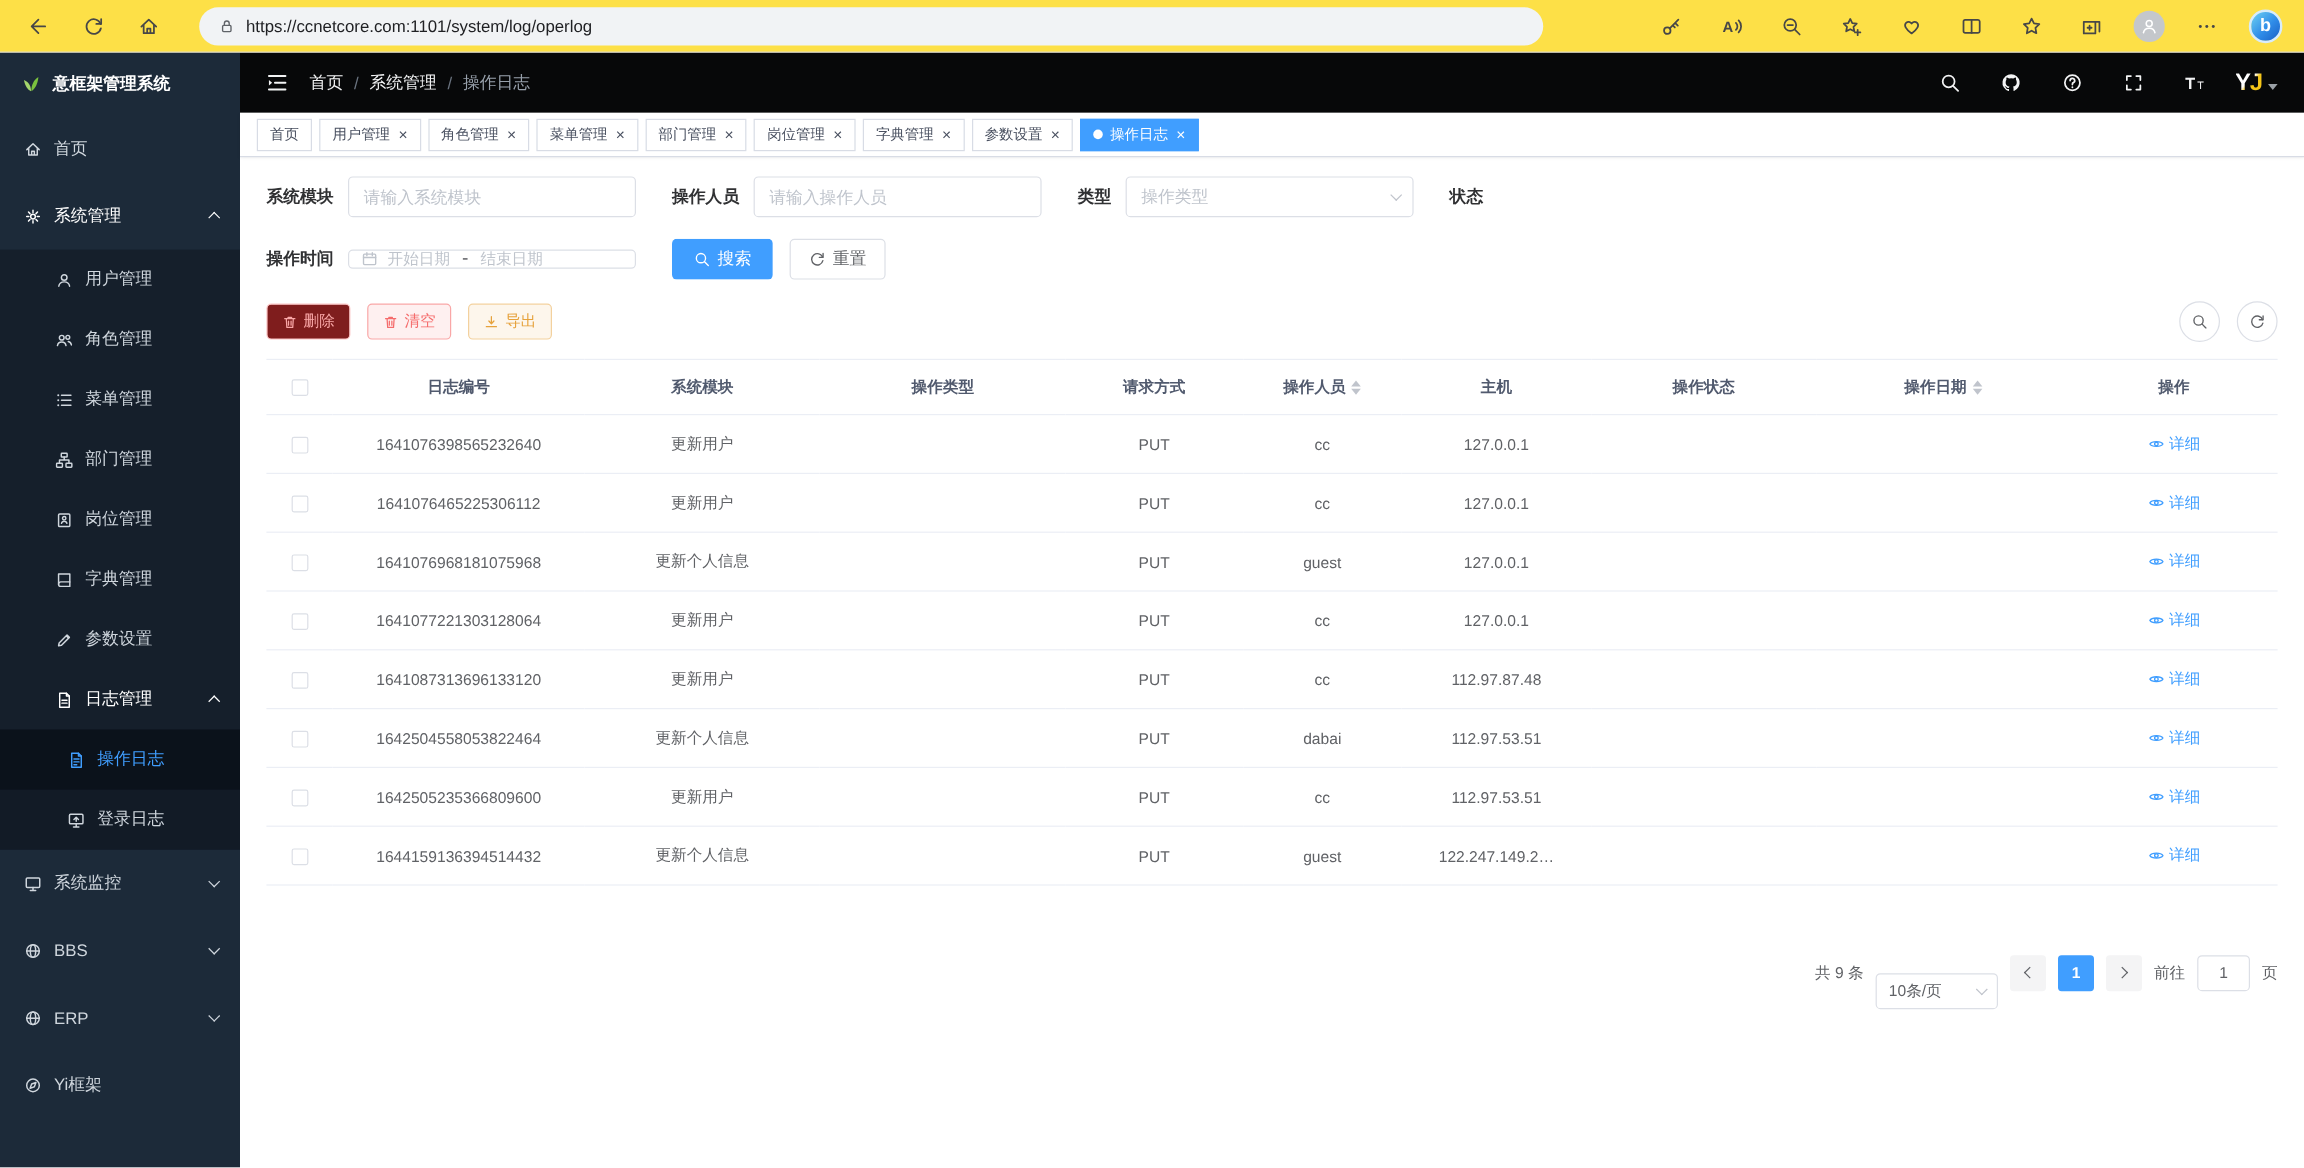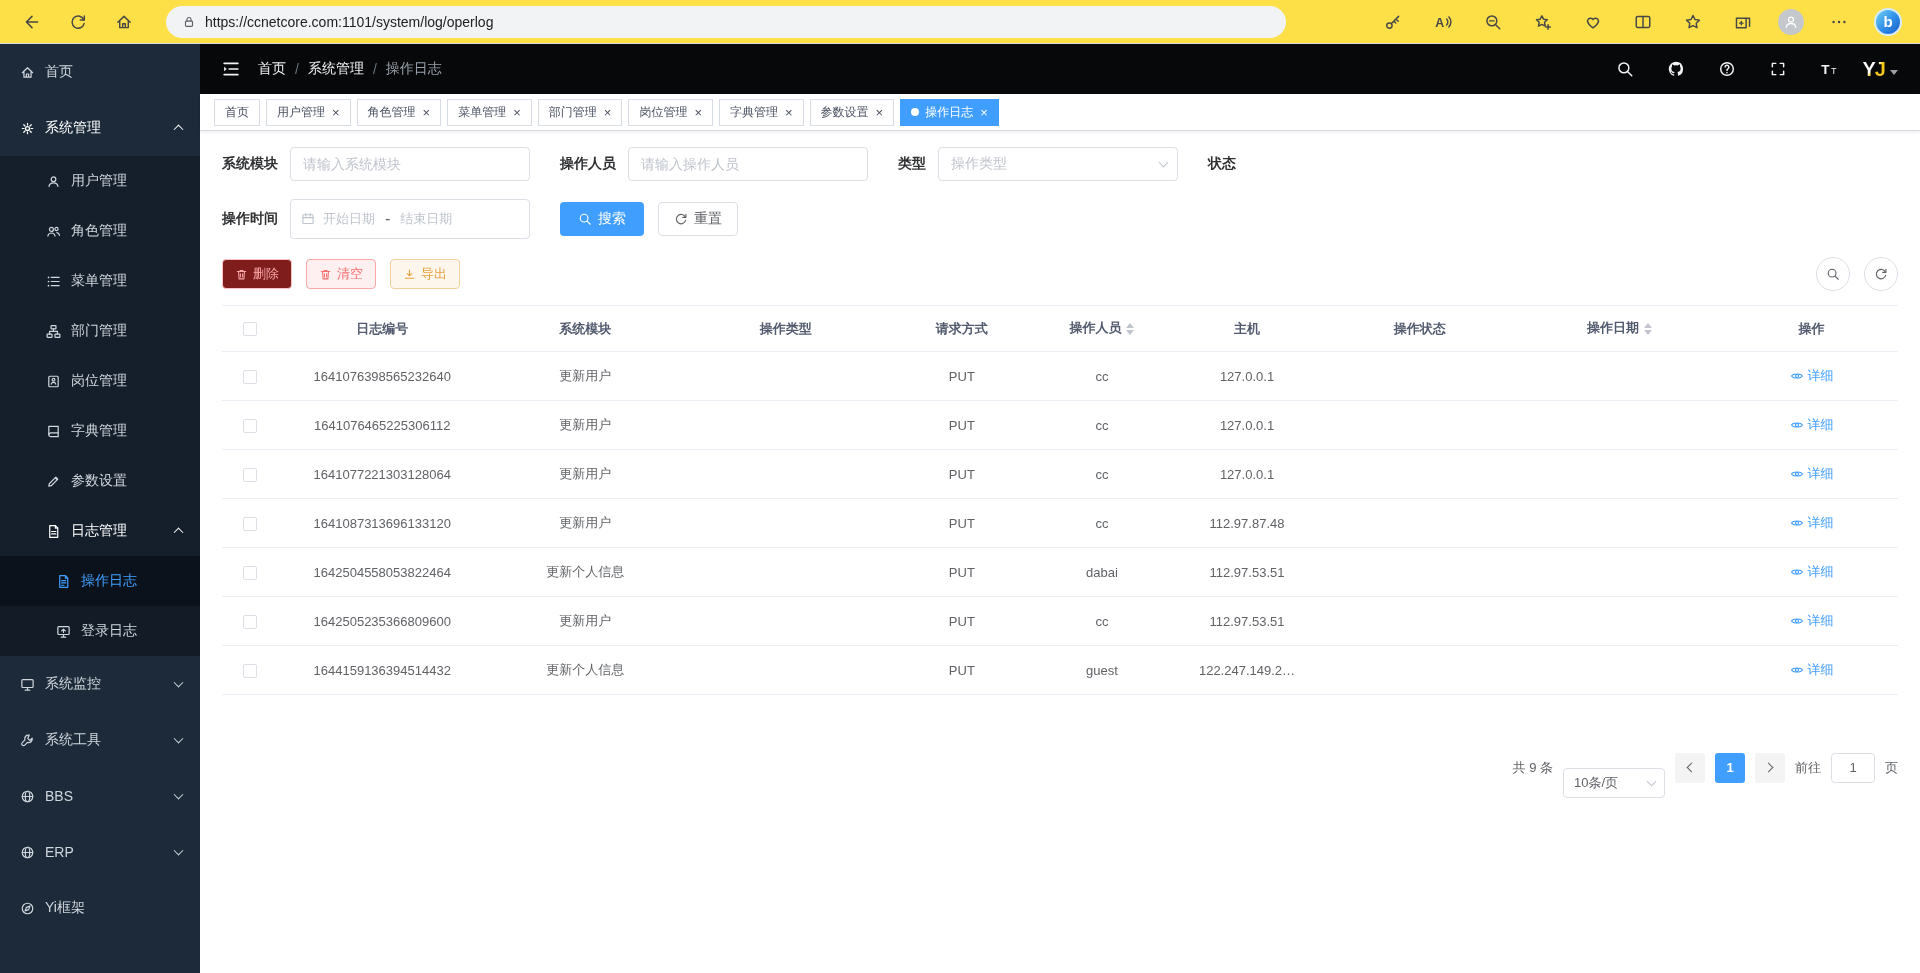--- a/index.html
+++ b/index.html
@@ -60,21 +60,21 @@
   
   .content { flex:1; padding:16px 22px 0; overflow:hidden; }
   .filter-row { display:flex; align-items:center; margin-bottom:18px; }
   .f-label { font-size:14px; font-weight:bold; color:#303133; margin-right:12px; white-space:nowrap; }
   .gap { margin-left:30px; }
   .f-input { width:240px; height:34px; border:1px solid #dcdfe6; border-radius:4px; padding:0 12px; font-size:14px; color:#606266; outline:none; font-family:inherit; }
   .f-input::placeholder { color:#bfc4cc; }
   .f-select { width:240px; height:34px; border:1px solid #dcdfe6; border-radius:4px; padding:0 10px 0 12px; display:flex; align-items:center; justify-content:space-between; cursor:pointer; background:#fff; }
   .ph { font-size:14px; color:#bfc4cc; }
   .schev { width:7px; height:7px; border-right:1.4px solid #c0c4cc; border-bottom:1.4px solid #c0c4cc; transform:rotate(45deg); margin-top:-3px; }
-  .f-date { width:240px; height:40px; border:1px solid #dcdfe6; border-radius:4px; padding:0 10px; display:flex; align-items:center; gap:8px; color:#bfc4cc; cursor:pointer; background:#fff; }
+  .f-date { width:240px; height:16px; border:1px solid #dcdfe6; border-radius:4px; padding:0 10px; display:flex; align-items:center; gap:8px; color:#bfc4cc; cursor:pointer; background:#fff; }
   .f-date .ph { font-size:13px; }
   .f-date .dsep { color:#606266; margin:0 2px; }
 
   .btn { height:34px; border-radius:4px; font-size:14px; display:inline-flex; align-items:center; gap:6px; cursor:pointer; border:1px solid transparent; font-family:inherit; }
   .btn.primary { background:#409eff; color:#fff; padding:0 17px; margin-left:30px; }
   .btn.plain { background:#fff; border-color:#dcdfe6; color:#606266; padding:0 15px; margin-left:14px; }
   .btn.sm { height:30px; font-size:13px; padding:0 12px; gap:5px; margin-right:14px; }
   .btn.danger-disabled { background:#7f1d1d; border-color:#fbc4c4; color:#f9a7a7; cursor:not-allowed; }
   .btn.danger-plain { background:#fef0f0; border-color:#f9a7a7; color:#f56c6c; }
   .btn.warning-plain { background:#fdf6ec; border-color:#f3d19e; color:#e6a23c; }
@@ -343,20 +343,26 @@
       </div>
     <div class="bing-circle">
         <span>b</span>
       </div>
   </div>
 </div>
 
 <div class="app">
 
   <aside class="sidebar">
+    <div class="logo-row">
+      <svg class="icon i16" viewBox="0 0 16 16">
+          <use href="#i-leaf"></use>
+        </svg>
+      <span>意框架管理系统</span>
+    </div>
     <nav id="menu">
         <div class="menu-item lv0">
           <svg class="icon mi" viewBox="0 0 16 16">
             <use href="#i-home"></use>
           </svg>
           <span class="mlabel">首页</span>
         </div>
         <div class="menu-item lv0 open">
           <svg class="icon mi" viewBox="0 0 16 16">
             <use href="#i-gear"></use>
@@ -427,27 +433,20 @@
               </svg>
               <span class="mlabel">登录日志</span>
             </div>
           </div>
         </div>
         <div class="menu-item lv0">
           <svg class="icon mi" viewBox="0 0 16 16">
             <use href="#i-monitor"></use>
           </svg>
           <span class="mlabel">系统监控</span>
-          <span class="chev down"></span>
-        </div>
-        <div class="menu-item lv0">
-          <svg class="icon mi" viewBox="0 0 16 16">
-            <use href="#i-tool"></use>
-          </svg>
-          <span class="mlabel">系统工具</span>
           <span class="chev down"></span>
         </div>
         <div class="menu-item lv0">
           <svg class="icon mi" viewBox="0 0 16 16">
             <use href="#i-globe"></use>
           </svg>
           <span class="mlabel">BBS</span>
           <span class="chev down"></span>
         </div>
         <div class="menu-item lv0">
@@ -688,20 +687,37 @@
               <td></td>
               <td><a class="detail-link">
                   <svg class="icon ic14" viewBox="0 0 16 16">
                     <use href="#i-eye"></use>
                   </svg>
                   <span>详细</span>
                 </a></td>
             </tr>
             <tr>
               <td><span class="checkbox"></span></td>
+              <td>1641076968181075968</td>
+              <td>更新个人信息</td>
+              <td></td>
+              <td>PUT</td>
+              <td>guest</td>
+              <td>127.0.0.1</td>
+              <td></td>
+              <td></td>
+              <td><a class="detail-link">
+                  <svg class="icon ic14" viewBox="0 0 16 16">
+                    <use href="#i-eye"></use>
+                  </svg>
+                  <span>详细</span>
+                </a></td>
+            </tr>
+            <tr>
+              <td><span class="checkbox"></span></td>
               <td>1641077221303128064</td>
               <td>更新用户</td>
               <td></td>
               <td>PUT</td>
               <td>cc</td>
               <td>127.0.0.1</td>
               <td></td>
               <td></td>
               <td><a class="detail-link">
                   <svg class="icon ic14" viewBox="0 0 16 16">

